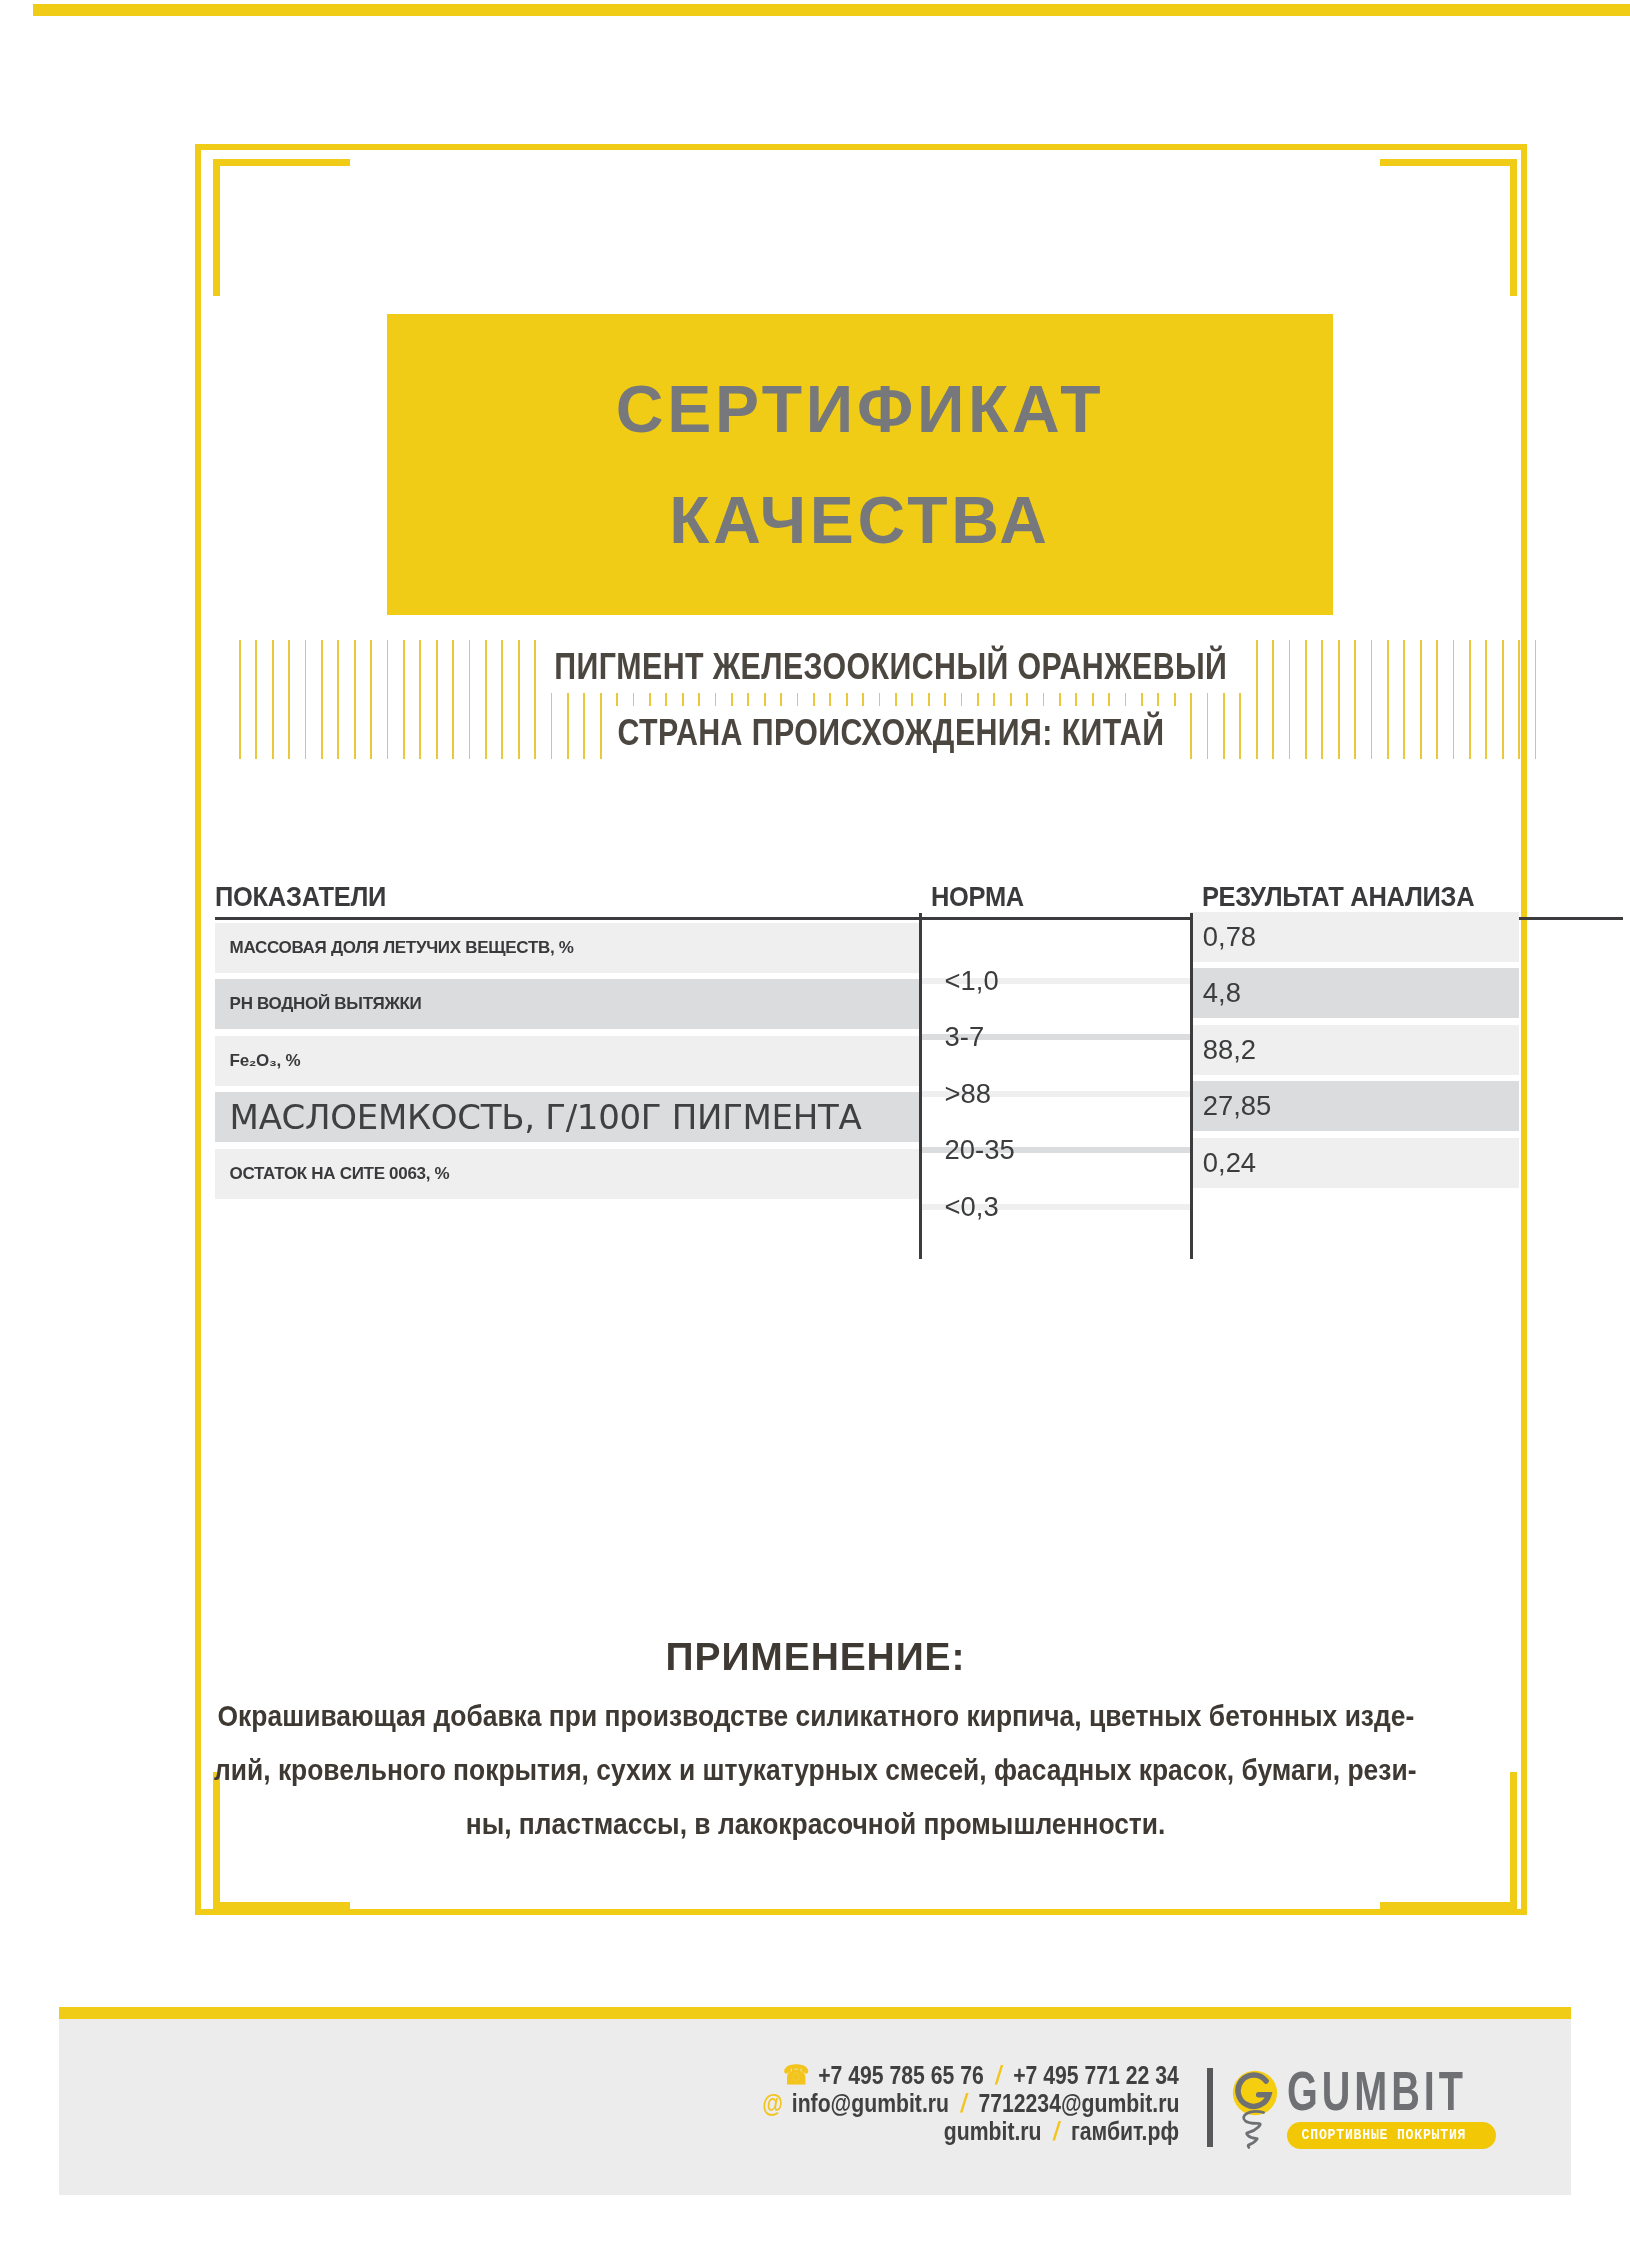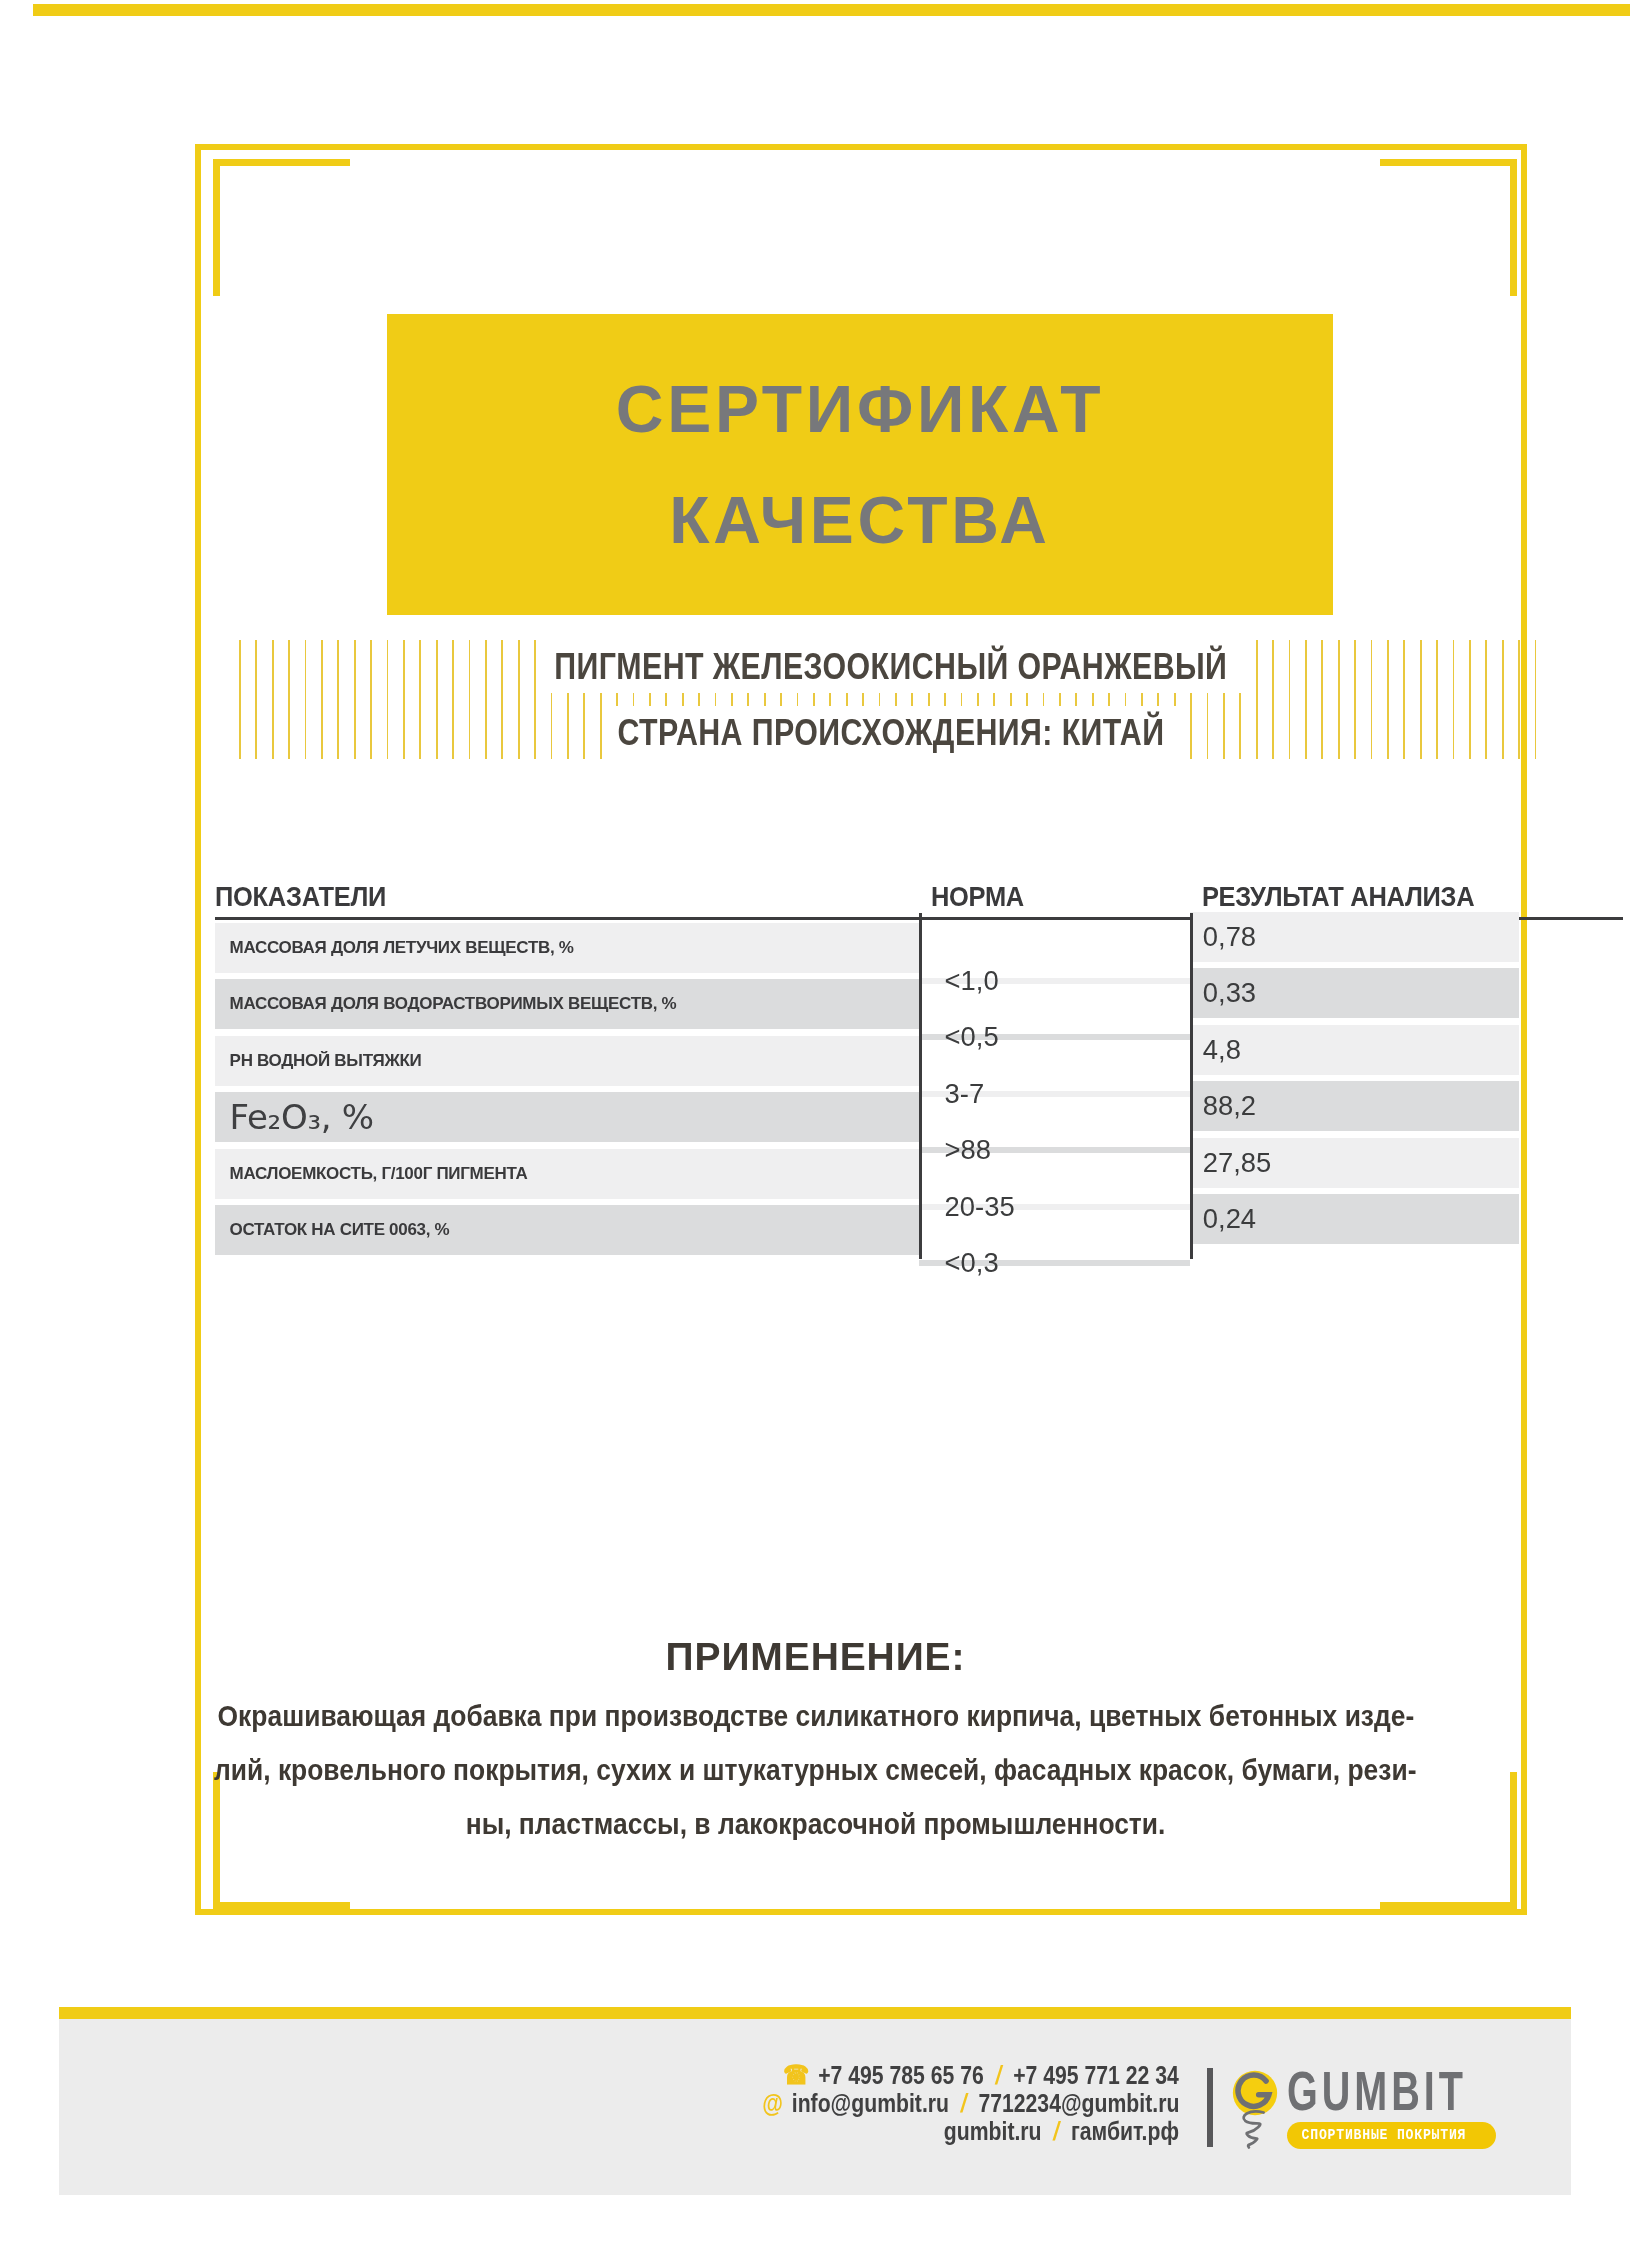--- a/index.html
+++ b/index.html
@@ -123,37 +123,20 @@
             <span class="val">&lt;1,0</span>
           </div>
         </div>
         <div class="cell c3">
           <div class="pane">
             <span class="val">0,78</span>
           </div>
         </div>
       </div>
 
-      <div class="trow">
-        <div class="cell c1">
-          <div class="pane">
-            <span class="lbl">МАССОВАЯ ДОЛЯ ВОДОРАСТВОРИМЫХ ВЕЩЕСТВ, %</span>
-          </div>
-        </div>
-        <div class="cell c2">
-          <div class="pane">
-            <span class="val">&lt;0,5</span>
-          </div>
-        </div>
-        <div class="cell c3">
-          <div class="pane">
-            <span class="val">0,33</span>
-          </div>
-        </div>
-      </div>
 
       <div class="trow">
         <div class="cell c1">
           <div class="pane">
             <span class="lbl">РН ВОДНОЙ ВЫТЯЖКИ</span>
           </div>
         </div>
         <div class="cell c2">
           <div class="pane">
             <span class="val">3-7</span>

